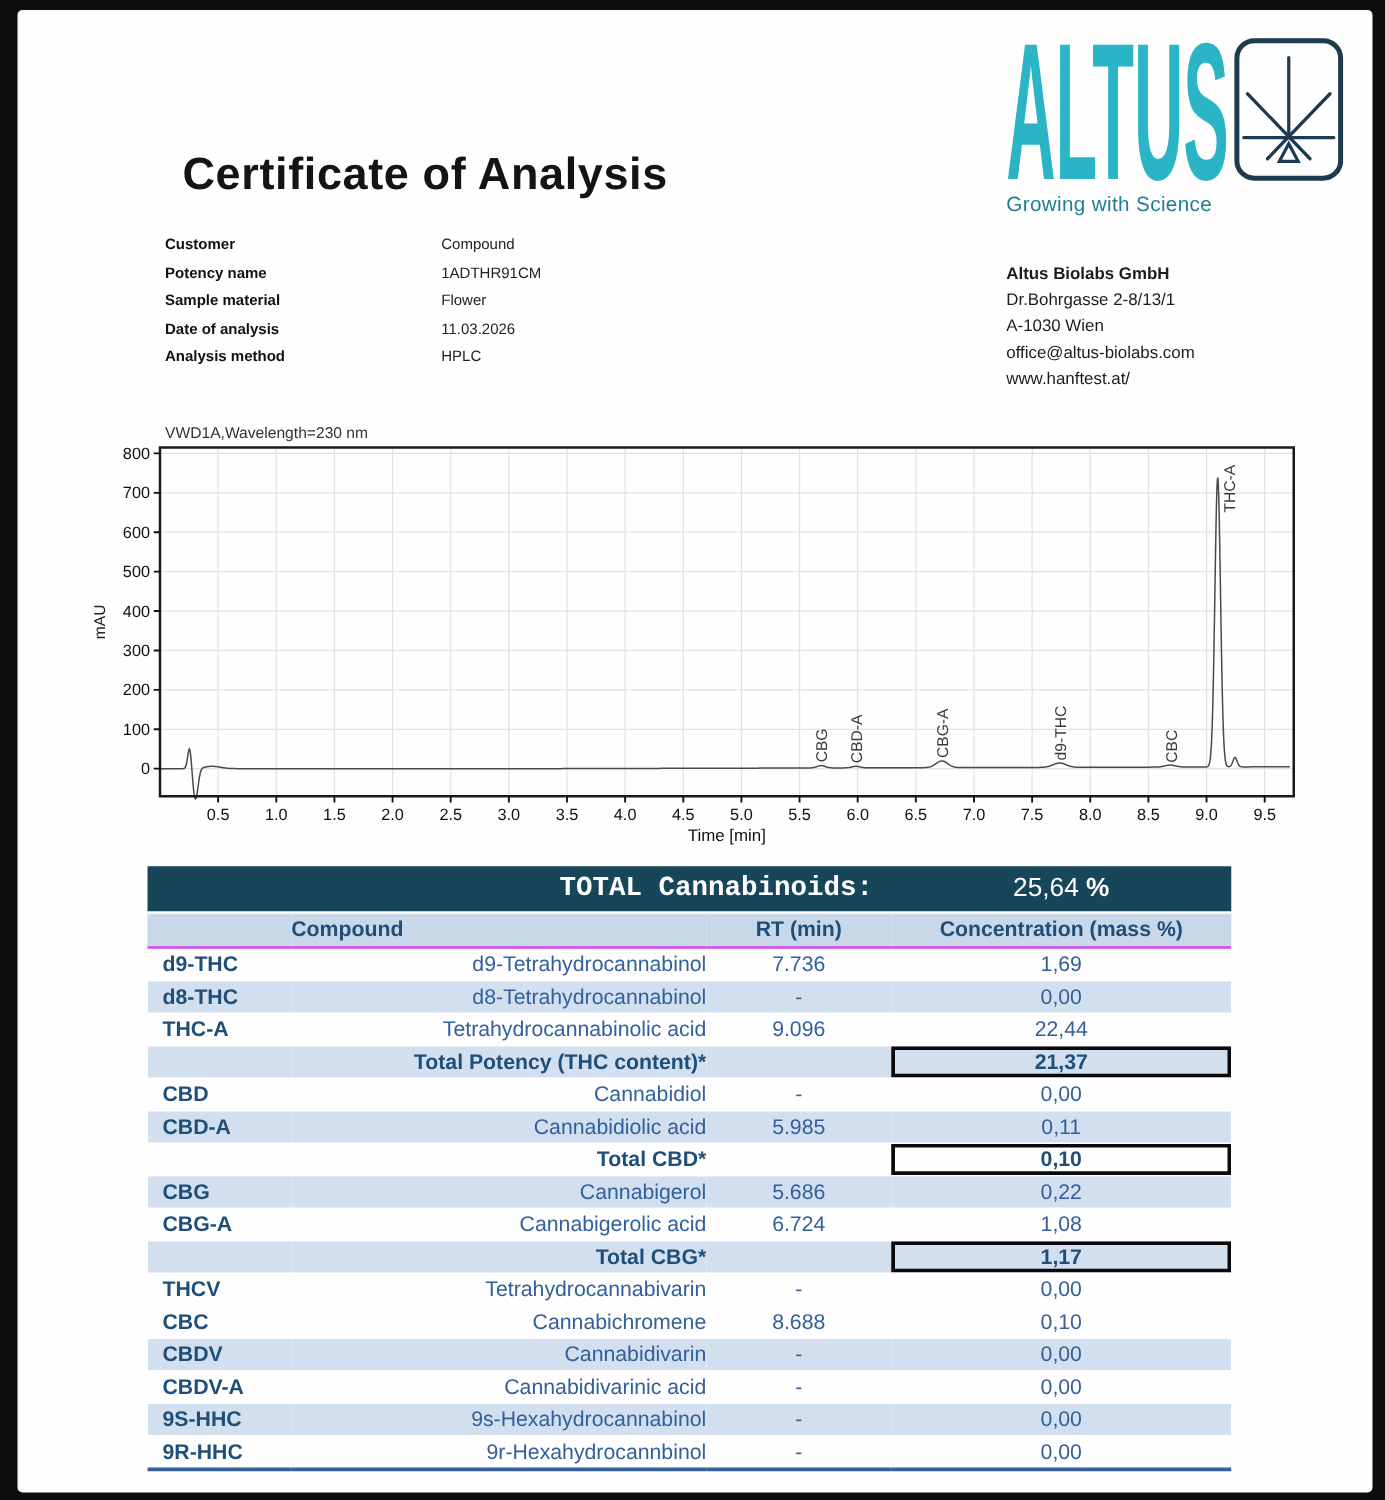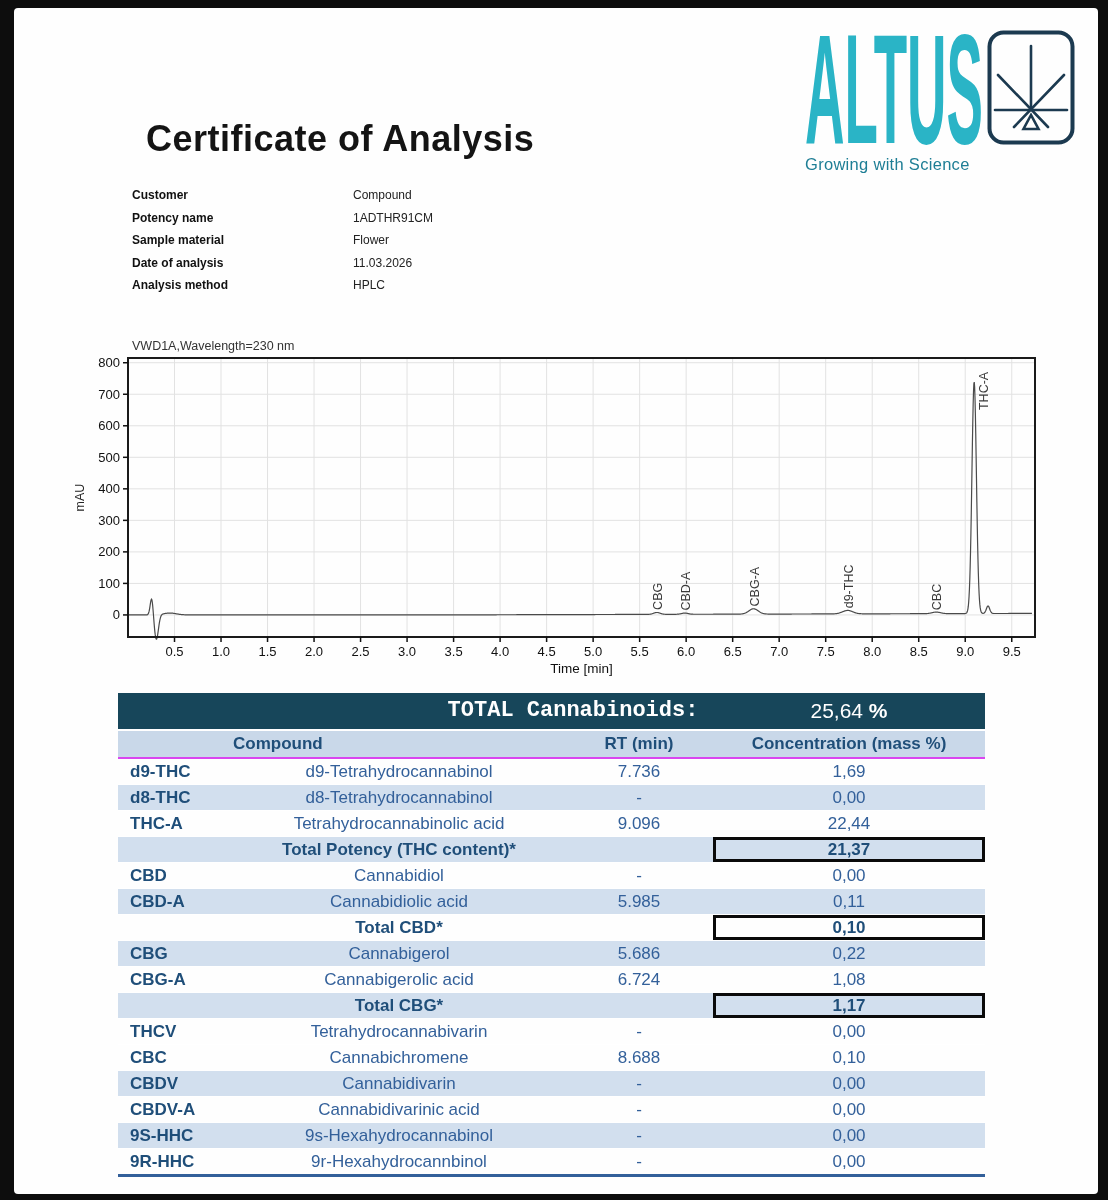--- a/index.html
+++ b/index.html
@@ -75,21 +75,21 @@
     background:#c9d8e9;color:#1f4e79;font-weight:bold;
     height:26px;line-height:26px;padding:0;text-align:center;
     border-top:2px solid #fff;border-bottom:2px solid #d946ef;
   }
   table.results th.h-name{text-align:left;}
   table.results td{
     height:25px;line-height:25px;padding:0;color:#33609a;
     border-bottom:1px solid #fff;white-space:nowrap;overflow:hidden;
   }
   table.results td.abbr{font-weight:bold;color:#1f4e79;padding-left:12px;}
-  table.results td.name{text-align:center;margin-top:16px;}
+  table.results td.name{text-align:right;margin-top:16px;}
   table.results td.rt,table.results td.conc{text-align:center;}
   table.results tr.shade td{background:#d2dfee;}
   table.results tr.total td.name{font-weight:bold;color:#1f4e79;}
   table.results tr.total td.conc{
     font-weight:bold;color:#1f4e79;
     box-shadow:inset 0 0 0 3px #0a0a0a;
     margin-top:32px;
   }
 </style>
 </head>
@@ -133,20 +133,29 @@
         <line x1="44" y1="16" x2="44" y2="80"></line>
         <line x1="11" y1="45" x2="61" y2="97"></line>
         <line x1="77" y1="45" x2="27" y2="97"></line>
         <line x1="8" y1="80" x2="80" y2="80"></line>
         <path d="M44 85 L36.5 99 L51.5 99 Z"></path>
       </g>
     </svg>
 
     <div class="tagline">Growing with Science</div>
 
+    <div class="address">
+      <div class="company">Altus Biolabs GmbH</div>
+      <div id="address-lines">
+          <div>Dr.Bohrgasse 2-8/13/1</div>
+          <div>A-1030 Wien</div>
+          <div>office@altus-biolabs.com</div>
+          <div>www.hanftest.at/</div>
+        </div>
+    </div>
 
     <div class="chart-wrap">
       <svg id="chromatogram" width="980" height="345" viewBox="0 0 980 345">
           <line x1="104.51282051282051" y1="23" x2="104.51282051282051" y2="302" stroke="#e2e2e2" stroke-width="1"></line>
           <line x1="151.02564102564102" y1="23" x2="151.02564102564102" y2="302" stroke="#e2e2e2" stroke-width="1"></line>
           <line x1="197.53846153846155" y1="23" x2="197.53846153846155" y2="302" stroke="#e2e2e2" stroke-width="1"></line>
           <line x1="244.05128205128204" y1="23" x2="244.05128205128204" y2="302" stroke="#e2e2e2" stroke-width="1"></line>
           <line x1="290.56410256410254" y1="23" x2="290.56410256410254" y2="302" stroke="#e2e2e2" stroke-width="1"></line>
           <line x1="337.0769230769231" y1="23" x2="337.0769230769231" y2="302" stroke="#e2e2e2" stroke-width="1"></line>
           <line x1="383.5897435897436" y1="23" x2="383.5897435897436" y2="302" stroke="#e2e2e2" stroke-width="1"></line>

